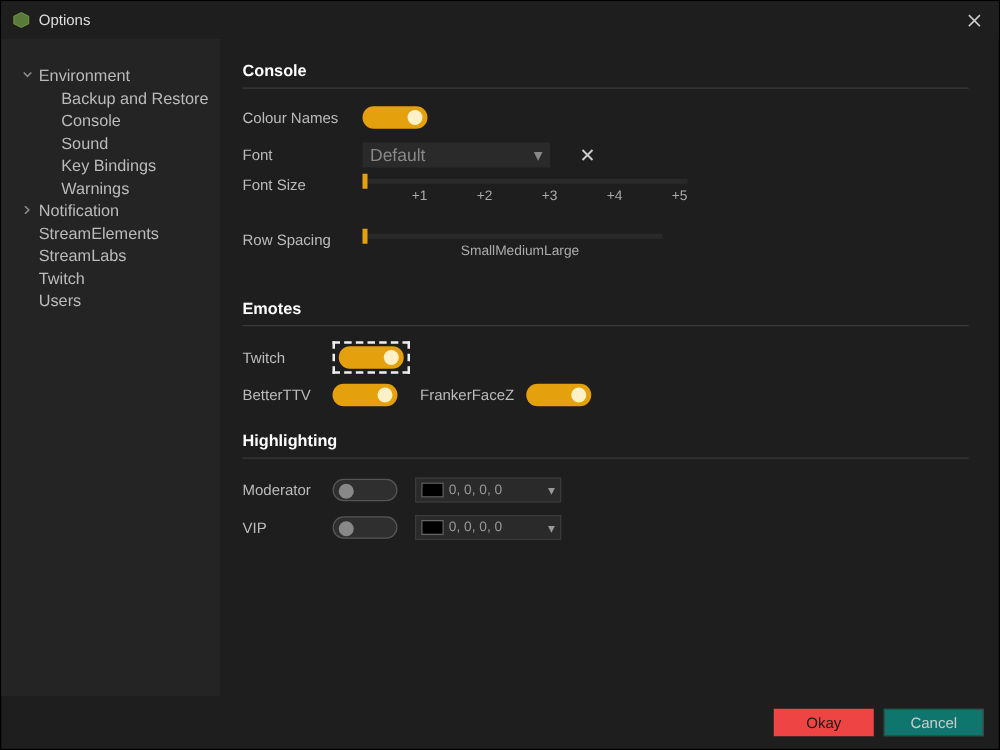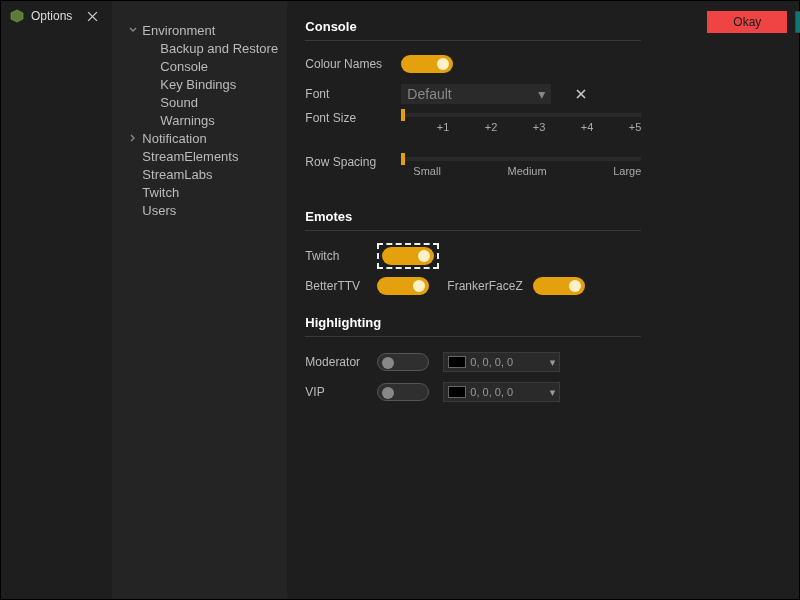--- a/index.html
+++ b/index.html
@@ -1,17 +1,17 @@
 <!DOCTYPE html>
 <html><head>
 <meta charset="utf-8">
 <style>
   * { box-sizing: border-box; margin: 0; padding: 0; font-family: "Segoe UI", Arial, sans-serif; }
   html, body { width: 800px; height: 600px; overflow: hidden; background: #1e1e1e; }
-  .window { width: 800px; height: 600px; background: #1e1e1e; color: #cccccc; display: flex; flex-direction: row; border: 1px solid #000; }
+  .window { width: 800px; height: 600px; background: #1e1e1e; color: #cccccc; display: flex; flex-direction: column; border: 1px solid #000; }
   .titlebar { height: 30px; background: #1e1e1e; display: flex; align-items: center; padding: 0 8px; font-size: 12px; color: #ddd; }
   .titlebar .app-icon { width: 16px; height: 16px; margin-right: 6px; display: inline-flex; align-items: center; justify-content: center; }
   .titlebar .spacer { flex: 1; }
   .titlebar .close { width: 40px; height: 30px; display: flex; align-items: center; justify-content: center; cursor: pointer; margin-right: -8px; }
   .titlebar .close svg { stroke: #ccc; }
   .body { flex: 1; display: flex; min-height: 0; }
   .sidebar { width: 175px; background: #242424; padding-top: 20px; font-size: 13px; color: #bbb; }
   .tree-item { display: flex; align-items: center; height: 18px; padding-left: 16px; cursor: pointer; }
   .tree-item .arrow { width: 10px; height: 10px; margin-right: 4px; display: inline-flex; align-items: center; justify-content: center; }
   .tree-item.child { padding-left: 48px; }
@@ -27,21 +27,21 @@
   .toggle.on .knob { right: 4px; background: #fff0c8; }
   .toggle.off .knob { left: 4px; background: #888; }
   .combo { width: 150px; height: 20px; background: #2a2a2a; display: flex; align-items: center; padding: 0 6px; font-size: 14px; color: #888; position: relative; cursor: pointer; }
   .combo .caret { position: absolute; right: 6px; }
   .combo-clear { width: 20px; height: 20px; display: flex; align-items: center; justify-content: center; margin-left: 4px; cursor: pointer; background: #1e1e1e; }
   .slider-track { height: 4px; background: #2a2a2a; position: relative; margin-top: 2px; }
   .slider-thumb { width: 4px; height: 12px; background: #e5a00d; position: absolute; top: -4px; }
   .slider-area { flex: 1; max-width: 260px; }
   .slider-ticks { display: flex; justify-content: space-between; font-size: 11px; color: #aaa; margin-top: 4px; }
   .slider-ticks span:first-child { visibility: hidden; }
-  .row-ticks { display: flex; justify-content: space-between; font-size: 11px; color: #aaa; margin-top: 4px; width: 240px; }
+  .row-ticks { display: flex; justify-content: center; font-size: 11px; color: #aaa; margin-top: 4px; width: 240px; }
   .color-combo { width: 117px; height: 20px; background: #2a2a2a; border: 1px solid #3a3a3a; display: flex; align-items: center; padding: 0 4px; font-size: 11px; color: #999; cursor: pointer; }
   .color-swatch { width: 18px; height: 12px; border: 1px solid #666; margin-right: 4px; background: #000; }
   .color-caret { margin-left: auto; }
   .emote-row { display: flex; align-items: center; height: 30px; font-size: 12px; color: #bbb; }
   .emote-row .label { width: 72px; }
   .dashed-focus { border: 2px dashed #eee; padding: 2px 3px; display: inline-flex; }
   .footer { height: 42px; display: flex; align-items: center; justify-content: flex-end; padding: 0 12px; gap: 8px; }
   .btn { width: 80px; height: 22px; font-size: 12px; display: flex; align-items: center; justify-content: center; cursor: pointer; }
   .btn.primary { background: #ef4444; color: #1a1a1a; margin-left: 30px; }
   .btn.secondary { background: #0f766e; color: #ccc; border: 1px solid #444; }
@@ -80,24 +80,24 @@
           </span>
         <span>Environment</span>
       </div>
       <div class="tree-item child">
           <span>Backup and Restore</span>
         </div>
       <div class="tree-item child">
           <span>Console</span>
         </div>
       <div class="tree-item child">
+          <span>Sound</span>
+        </div>
+      <div class="tree-item child">
           <span>Key Bindings</span>
-        </div>
-      <div class="tree-item child">
-          <span>Sound</span>
         </div>
       <div class="tree-item child">
           <span>Warnings</span>
         </div>
       <div class="tree-item">
         <span class="arrow">
             <svg width="8" height="8" viewBox="0 0 8 8">
               <polyline points="2,1 5,4 2,7" fill="none" stroke="#888" stroke-width="1.4"></polyline>
             </svg>
           </span>

